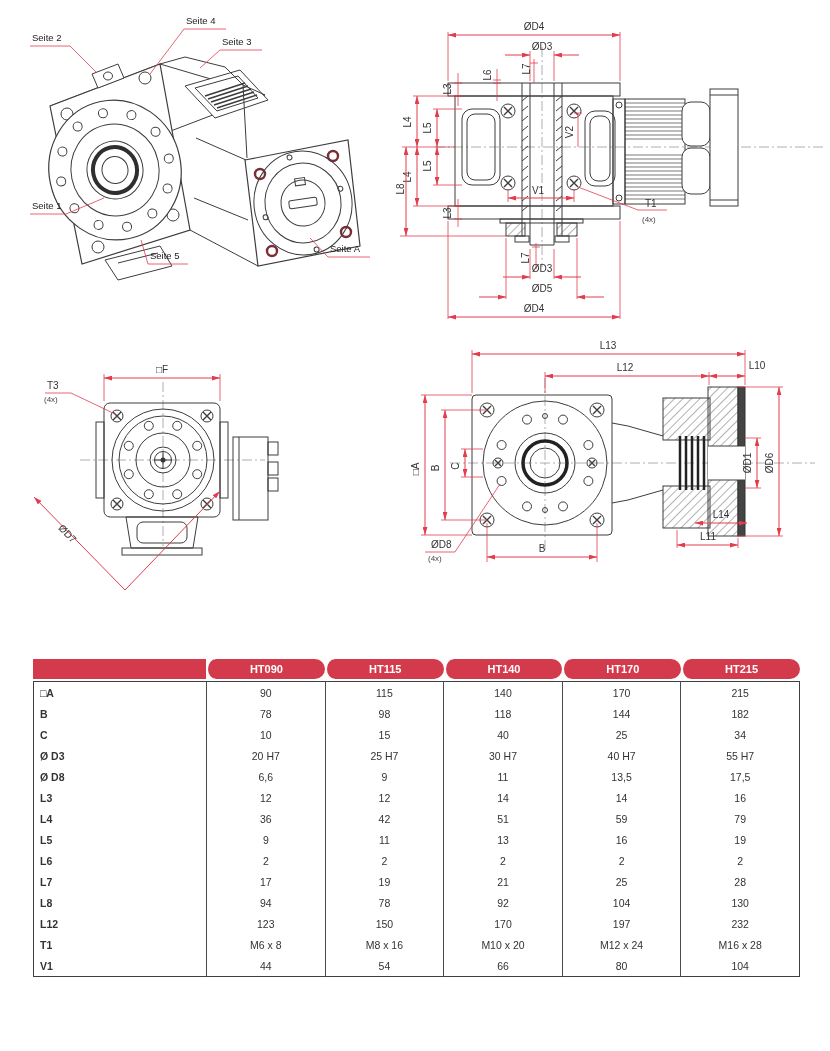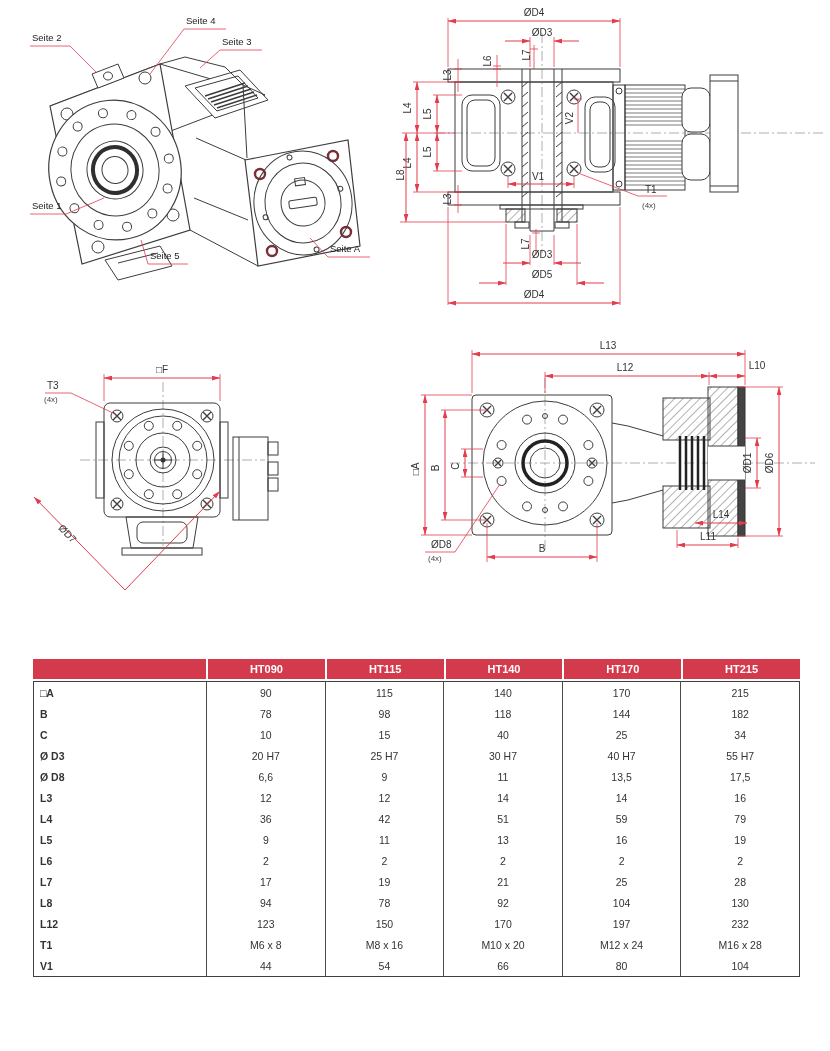--- a/index.html
+++ b/index.html
@@ -17,21 +17,21 @@
   .dts{font-size:8px;fill:#444;}
   .st{font-size:9.5px;fill:#222;}
   .xs{stroke:#3d3d3d;stroke-width:1.4;}
   
   #tablewrap{position:absolute;left:33px;top:652px;width:767px;}
   .titlebar{background:#e5e5e5;color:#3a3a3a;font-weight:bold;font-size:15px;
             padding:9px 10px 9px 8px;}
   .hdr{display:flex;margin-top:7px;}
   .hcell{background:#d33a4c;color:#fff;font-weight:bold;font-size:11px;
          text-align:center;padding:4px 0;flex:1;border-left:2px solid #fff;
-         box-sizing:border-box;}
+         box-sizing:border-box;border-radius:10px;}
   .hlabel{width:173px;flex:none;border-left:none;background:#d33a4c;padding:4px 0;}
   table{width:100%;border-collapse:collapse;table-layout:fixed;margin-top:2px;
         border:1px solid #3f3f3f;}
   tbody th{text-align:left;padding-left:6px;font-weight:bold;font-size:10.5px;
            color:#333;height:19px;border-right:1px solid #4a4a4a;}
   tbody td{text-align:center;font-size:10.5px;color:#333;height:19px;
            border-right:1px solid #4a4a4a;}
   tbody td:last-child{border-right:none;}
 </style>
 </head>
@@ -124,21 +124,21 @@
     <text class="st" x="22" y="201">Seite 1</text>
     <polyline class="ext" points="20,206 56,206 94,190"></polyline>
     <text class="st" x="140" y="251">Seite 5</text>
     <polyline class="ext" points="178,256 138,256 131,232"></polyline>
     <text class="st" x="320" y="244">Seite A</text>
     <polyline class="ext" points="360,249 318,249 300,230"></polyline>
   </g>
 </svg>
 </div>
 
-<div class="dwg" style="left:395px;top:3px;text-decoration:underline;">
+<div class="dwg" style="left:395px;top:17px;text-decoration:underline;">
 <svg width="430" height="315" viewBox="0 0 430 315">
   <defs>
     <marker id="mf" viewBox="0 0 10 6" refX="10" refY="3" markerWidth="8" markerHeight="5" orient="auto-start-reverse">
       <path d="M0,0L10,3L0,6z" fill="#e23c4e"></path>
     </marker>
     <pattern id="hf" width="6" height="6" patternUnits="userSpaceOnUse" patternTransform="rotate(45)">
       <line x1="0" y1="0" x2="0" y2="6" stroke="#666" stroke-width="1"></line>
     </pattern>
     <pattern id="ff" width="4" height="4" patternUnits="userSpaceOnUse">
       <line x1="0" y1="2" x2="4" y2="2" stroke="#3d3d3d" stroke-width="0.7"></line>

